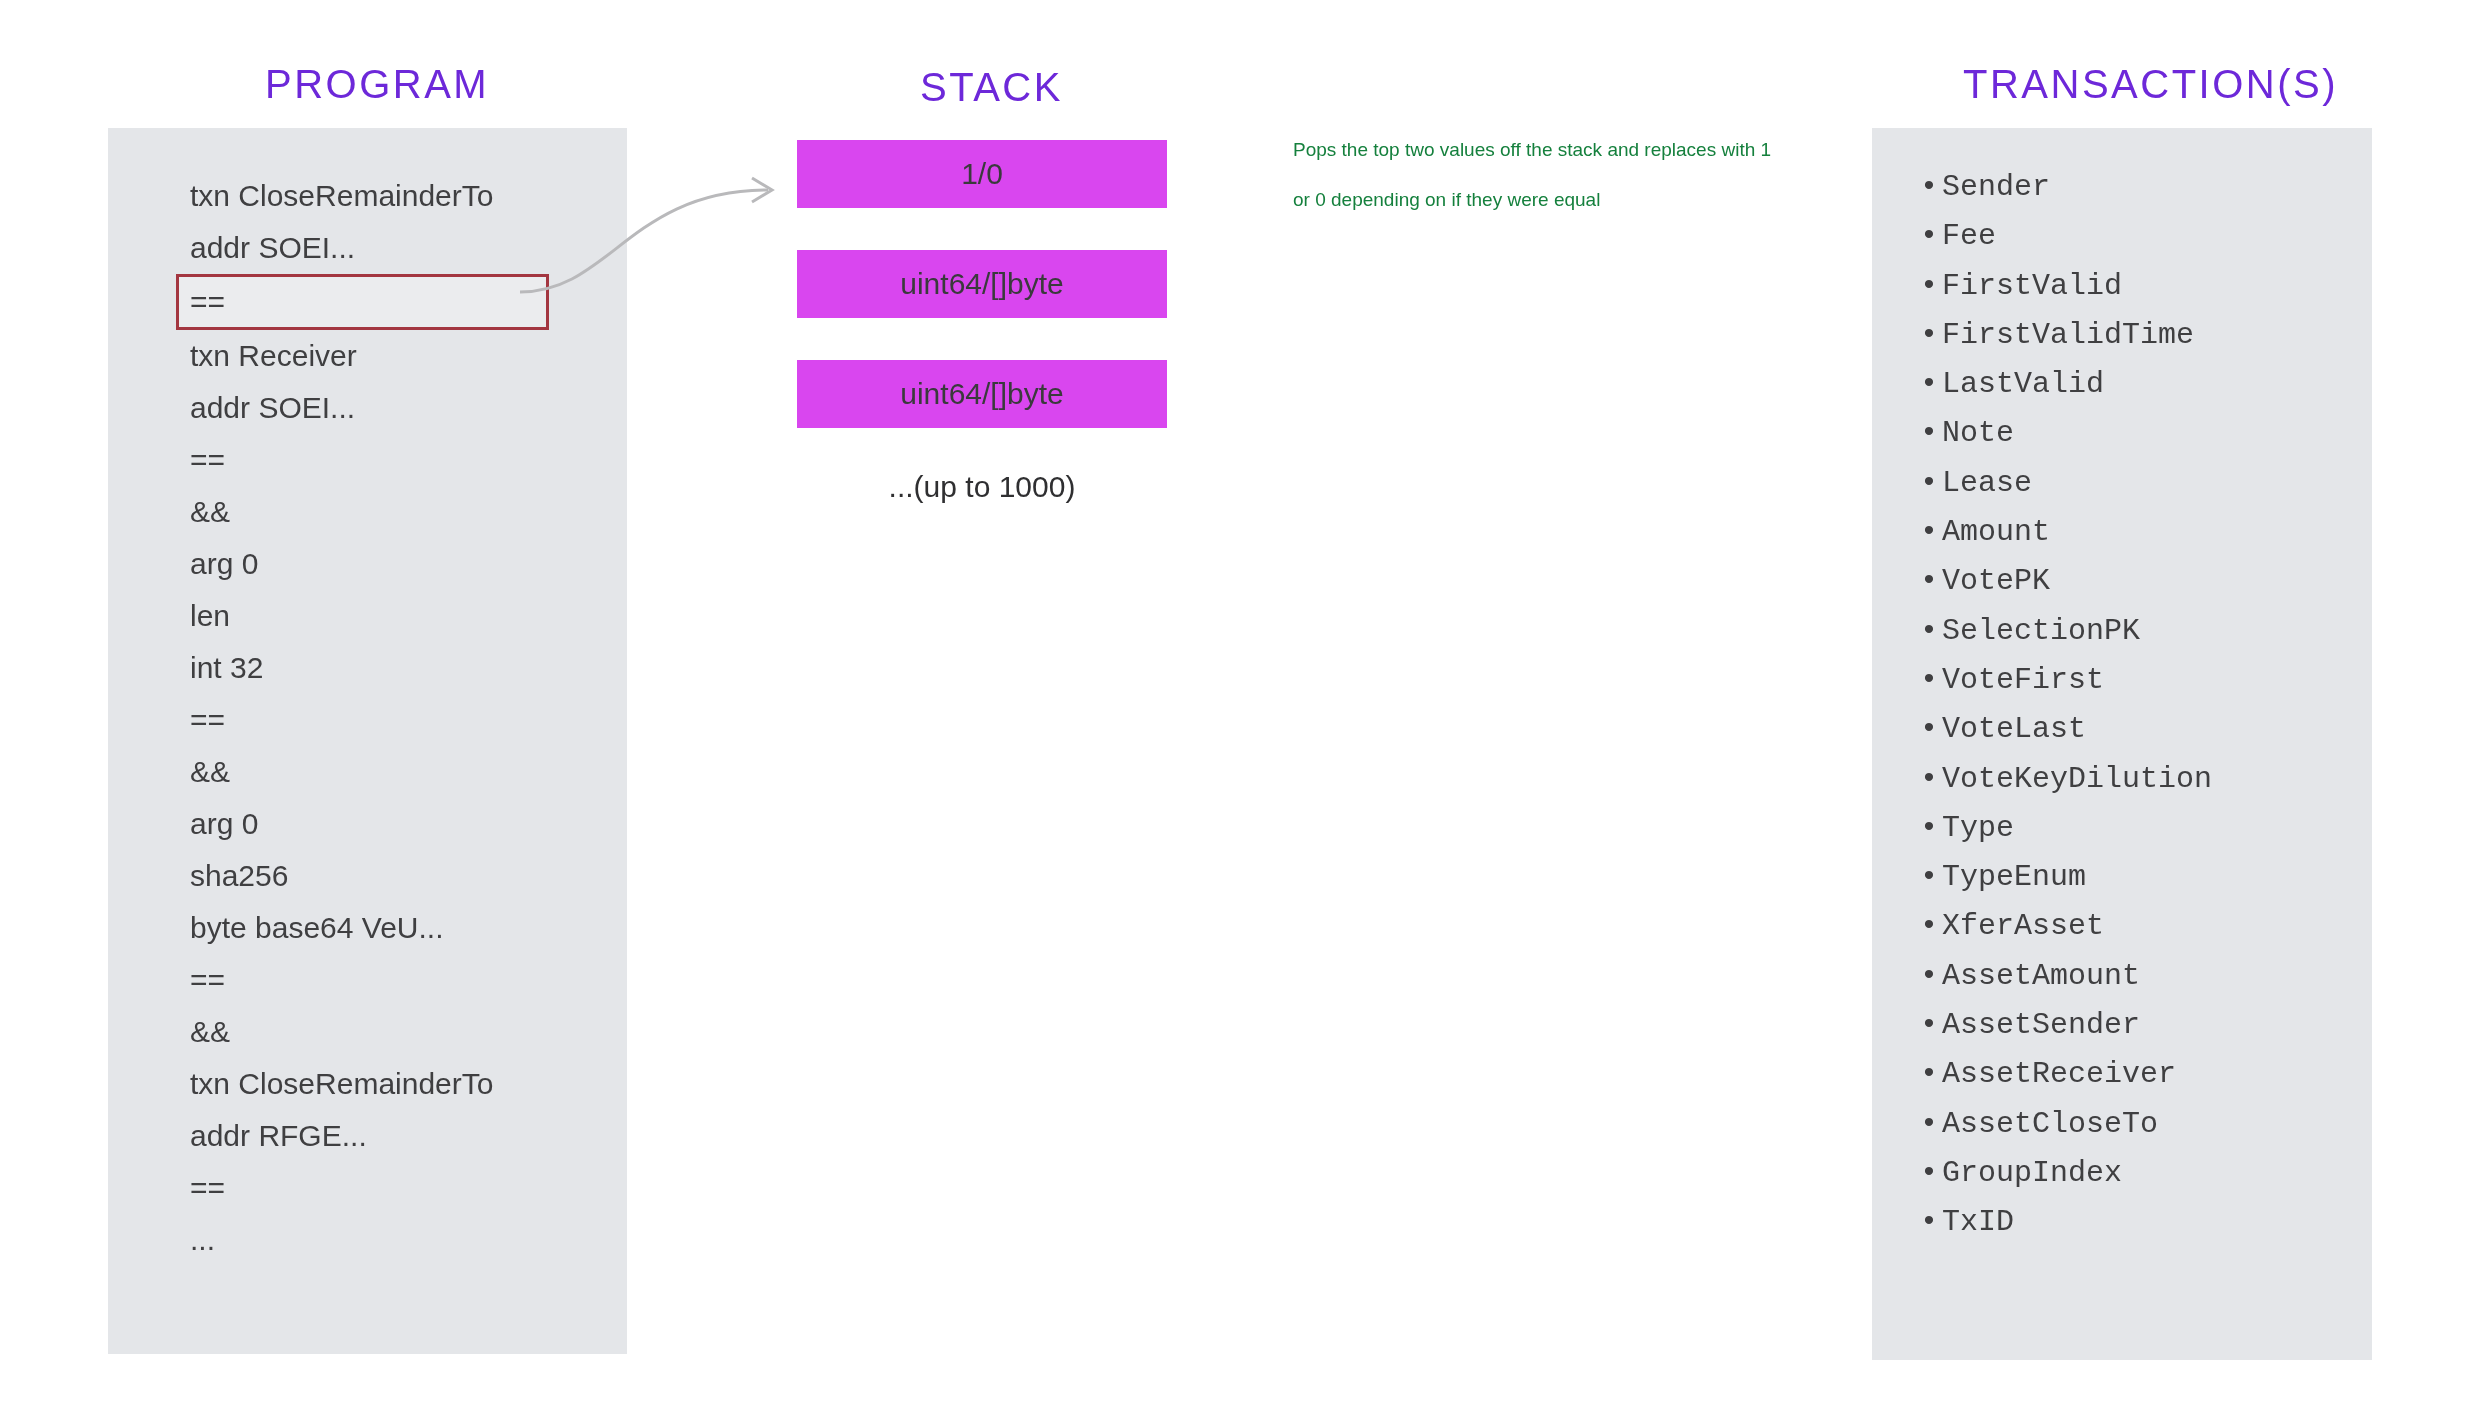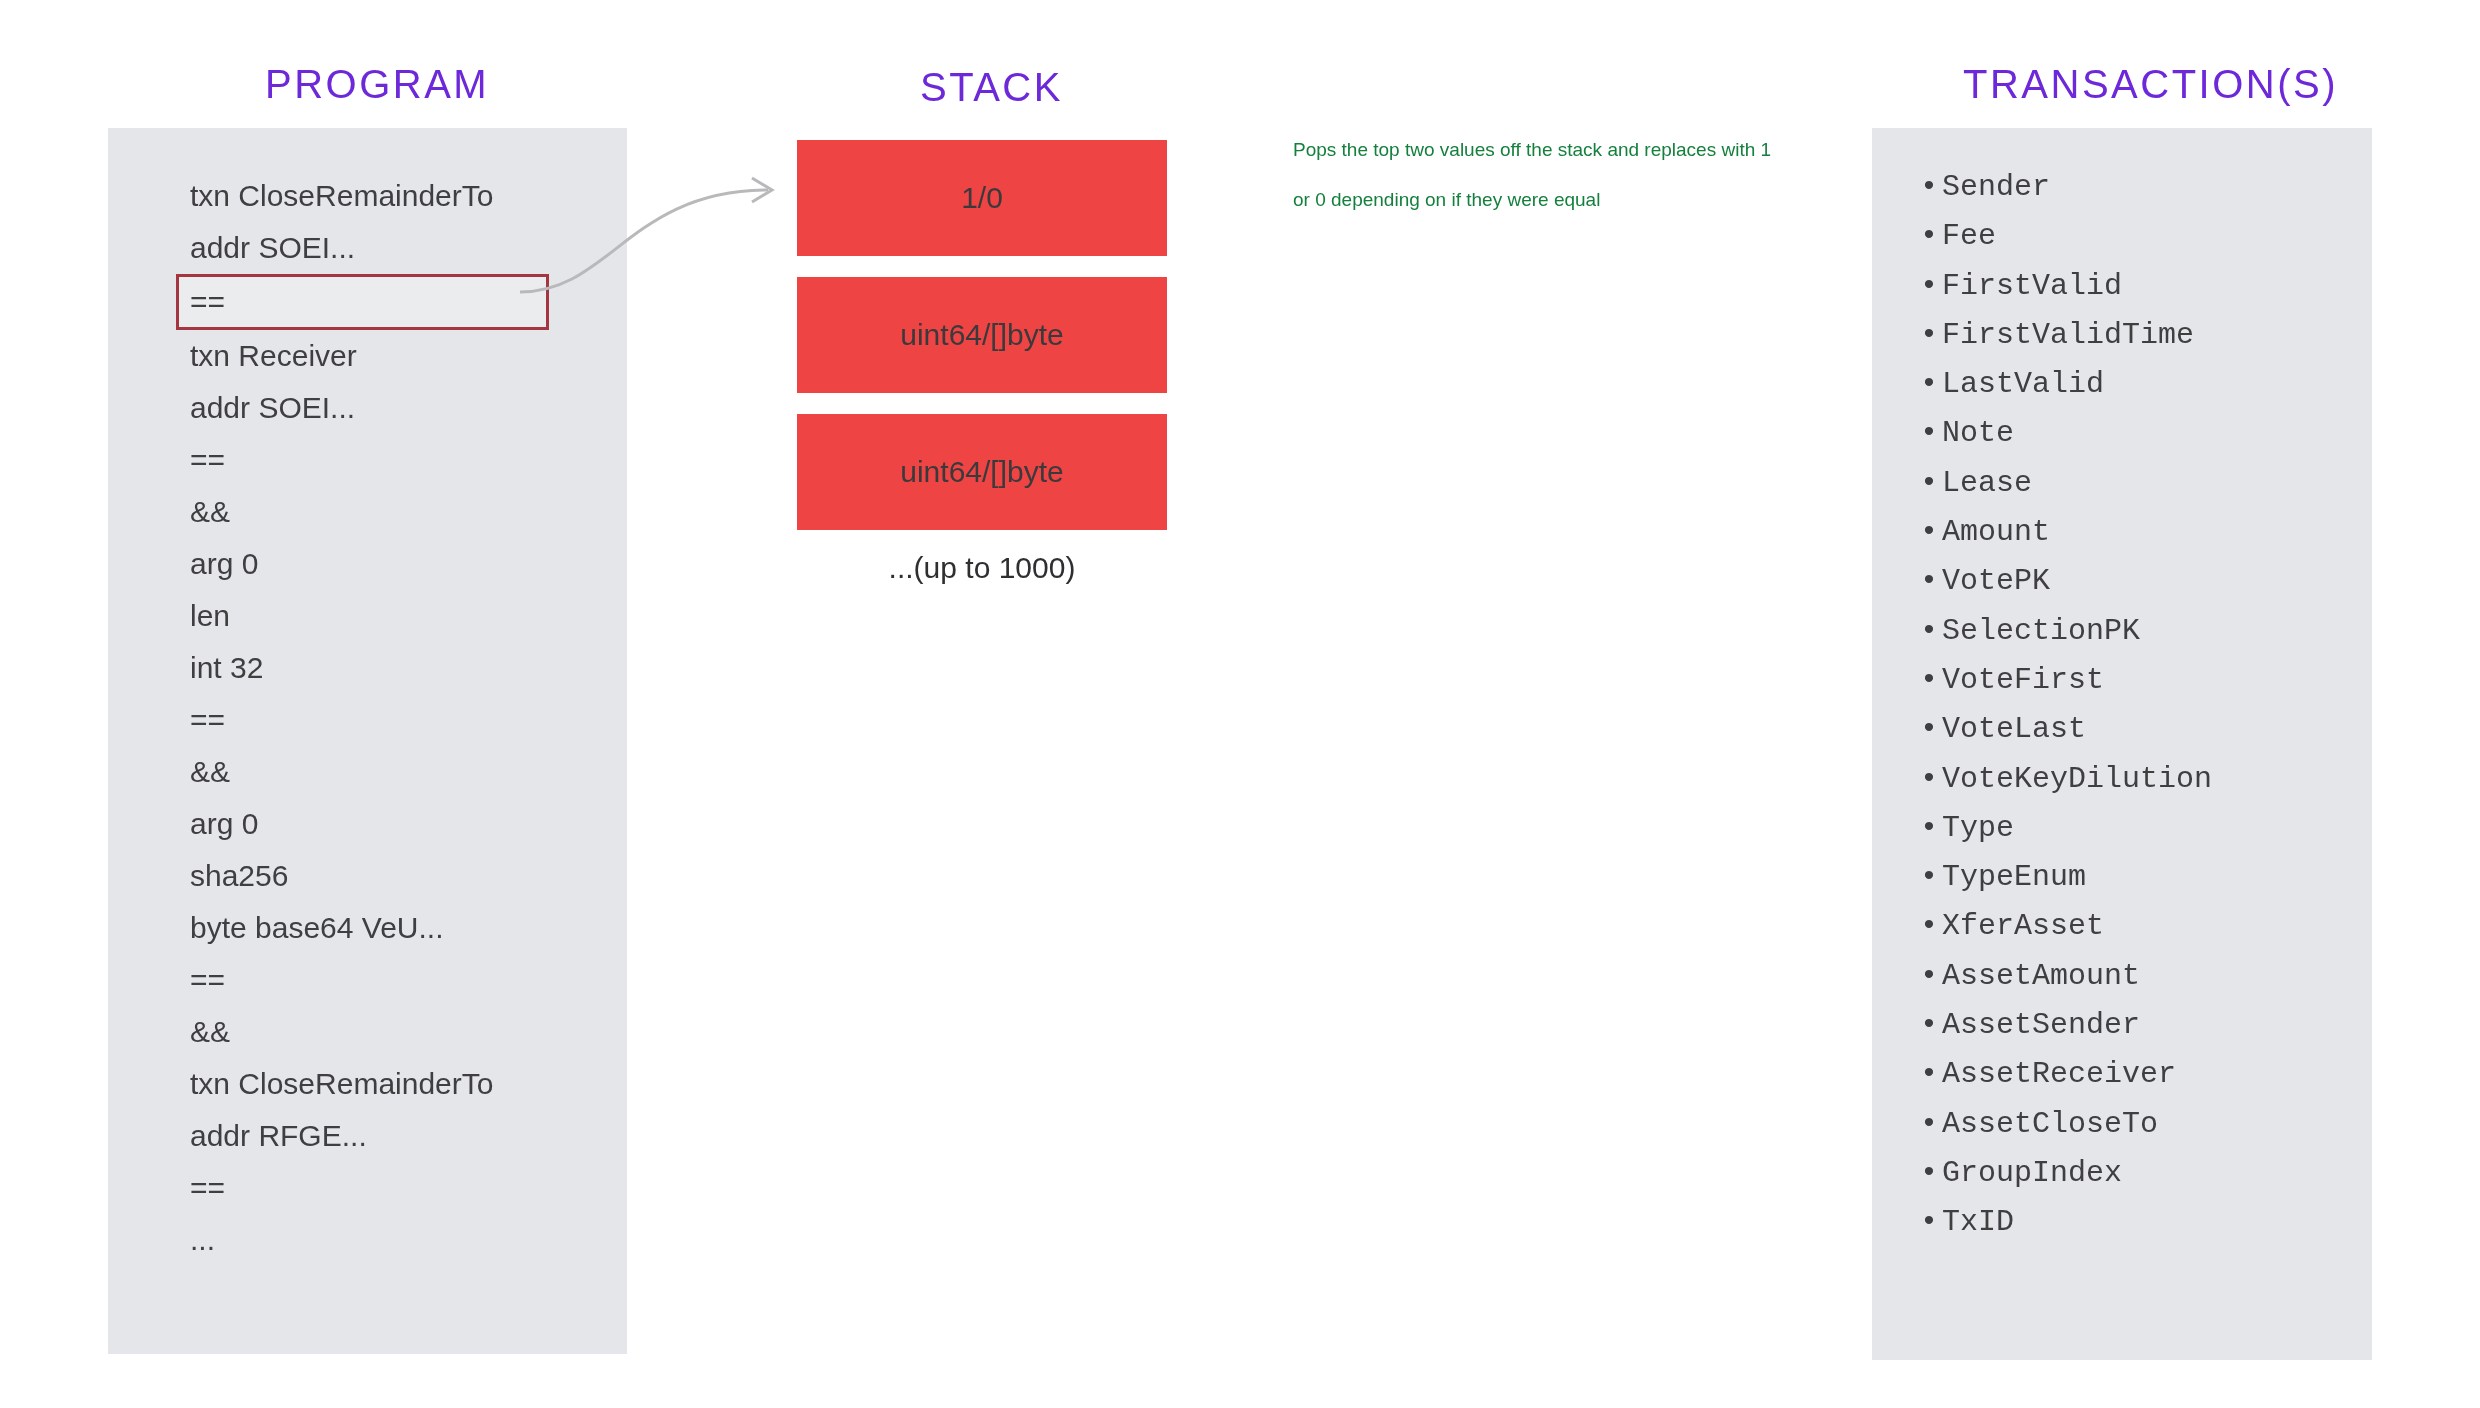--- a/index.html
+++ b/index.html
@@ -78,23 +78,23 @@
   #stack-title { left: 920px; top: 65px; }
 
   #stack-col {
     position: absolute;
     left: 797px;
     top: 140px;
     width: 370px;
   }
   .stack-cell {
     width: 370px;
-    height: 116px;
-    background: #ef4444;
-    margin-bottom: 21px;
+    height: 68px;
+    background: #d946ef;
+    margin-bottom: 42px;
     display: flex;
     align-items: center;
     justify-content: center;
     font-size: 30px;
     color: #3a3a3c;
   }
   #stack-more {
     width: 370px;
     text-align: center;
     font-size: 30px;

